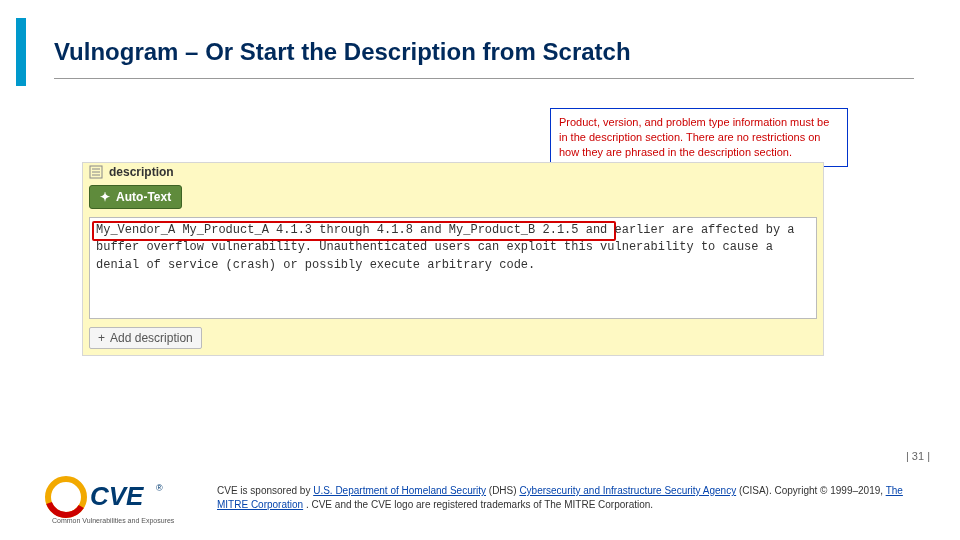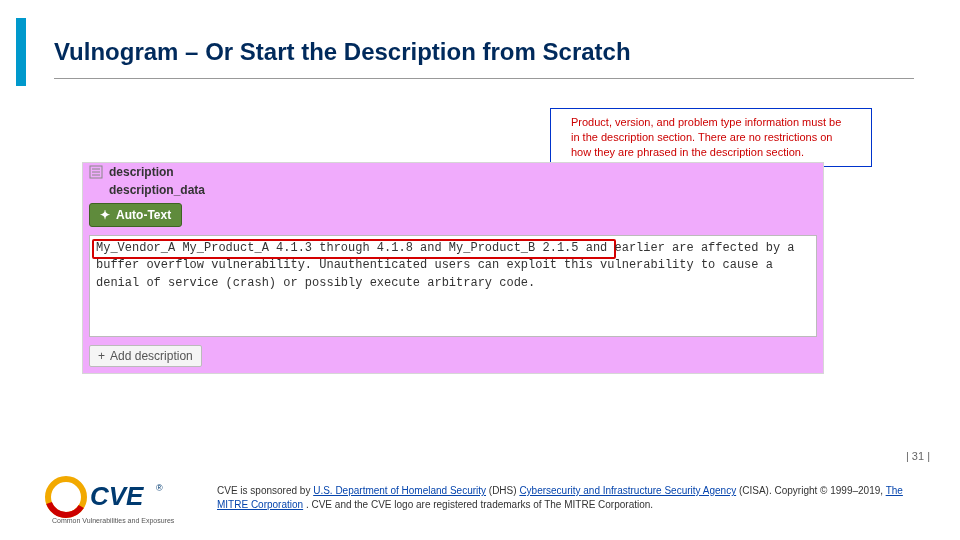--- a/index.html
+++ b/index.html
@@ -1,20 +1,20 @@
 <!DOCTYPE html>
 <html><head>
 <meta charset="utf-8">
 <style>
   html,body{margin:0;padding:0;width:960px;height:540px;font-family:Arial,Helvetica,sans-serif;background:#fff;color:#000;overflow:hidden}
   .accent{position:absolute;left:16px;top:18px;width:10px;height:68px;background:#0099cc}
   .title{position:absolute;left:54px;top:38px;font-size:24px;font-weight:bold;color:#002a5c}
   .hr{position:absolute;left:54px;top:78px;width:860px;border-top:1px solid #999}
-  .callout{position:absolute;left:550px;top:108px;width:280px;border:1px solid #0033cc;padding:6px 20px;font-size:11px;line-height:1.35;color:#c00;background:#fff}
-  .panel{position:absolute;left:82px;top:162px;width:740px;border:1px solid #d6d6d6;background:#f0abfc;font-size:12px}
+  .callout{position:absolute;left:550px;top:108px;width:280px;border:1px solid #0033cc;padding:6px 8px;font-size:11px;line-height:1.35;color:#c00;background:#fff}
+  .panel{position:absolute;left:82px;top:162px;width:740px;border:1px solid #d6d6d6;background:#fef9c3;font-size:12px}
   .row{display:flex;align-items:center;gap:6px;padding:2px 6px}
   .section-label{font-weight:bold;color:#333}
   .icon{width:14px;height:14px;display:inline-flex;align-items:center;justify-content:center}
   .auto-btn{display:inline-flex;align-items:center;gap:6px;background:#5f8b3c;color:#fff;font-weight:bold;font-size:12px;border:1px solid #3e6324;border-radius:3px;padding:4px 10px;margin:4px 6px}
   .auto-btn .wand{font-size:12px}
   .textarea{margin:4px 6px;border:1px solid #bbb;background:#fff;font-family:"Courier New",monospace;font-size:12px;line-height:1.45;color:#333;height:92px;overflow:hidden;padding:4px 6px;position:relative}
   .redbox{position:absolute;border:2px solid #d40000;border-radius:2px;height:16px}
   .add-btn{display:inline-flex;align-items:center;gap:5px;margin:4px 6px 6px;border:1px solid #bbb;background:#f5f5f5;color:#555;font-size:12px;padding:3px 8px;border-radius:2px}
   .footer{position:absolute;left:217px;bottom:28px;width:700px;font-size:10px;line-height:1.4;color:#333;font-family:Arial}
   .footer a{color:#0645ad;text-decoration:underline}
@@ -40,23 +40,20 @@
     <span class="icon">
       <svg viewBox="0 0 14 14">
           <rect x="1" y="1" width="12" height="12" fill="none" stroke="#888" stroke-width="1"></rect>
           <line x1="3" y1="4" x2="11" y2="4" stroke="#888"></line>
           <line x1="3" y1="7" x2="11" y2="7" stroke="#888"></line>
           <line x1="3" y1="10" x2="11" y2="10" stroke="#888"></line>
         </svg>
     </span>
     <span class="section-label">description</span>
   </div>
-  <div class="row" style="padding-left:26px">
-    <span class="section-label">description_data</span>
-  </div>
   <button class="auto-btn">
     <span class="wand">✦</span>
     <span>Auto-Text</span>
   </button>
   <div class="textarea">
     <div class="redbox" style="left:2px;top:3px;width:520px"></div>
     <div style="position:relative">My_Vendor_A My_Product_A 4.1.3 through 4.1.8 and My_Product_B 2.1.5 and earlier are affected by a buffer overflow vulnerability.  Unauthenticated users can exploit this vulnerability to cause a denial of service (crash) or possibly execute arbitrary code.</div>
   </div>
   <button class="add-btn">
     <span>+</span>

